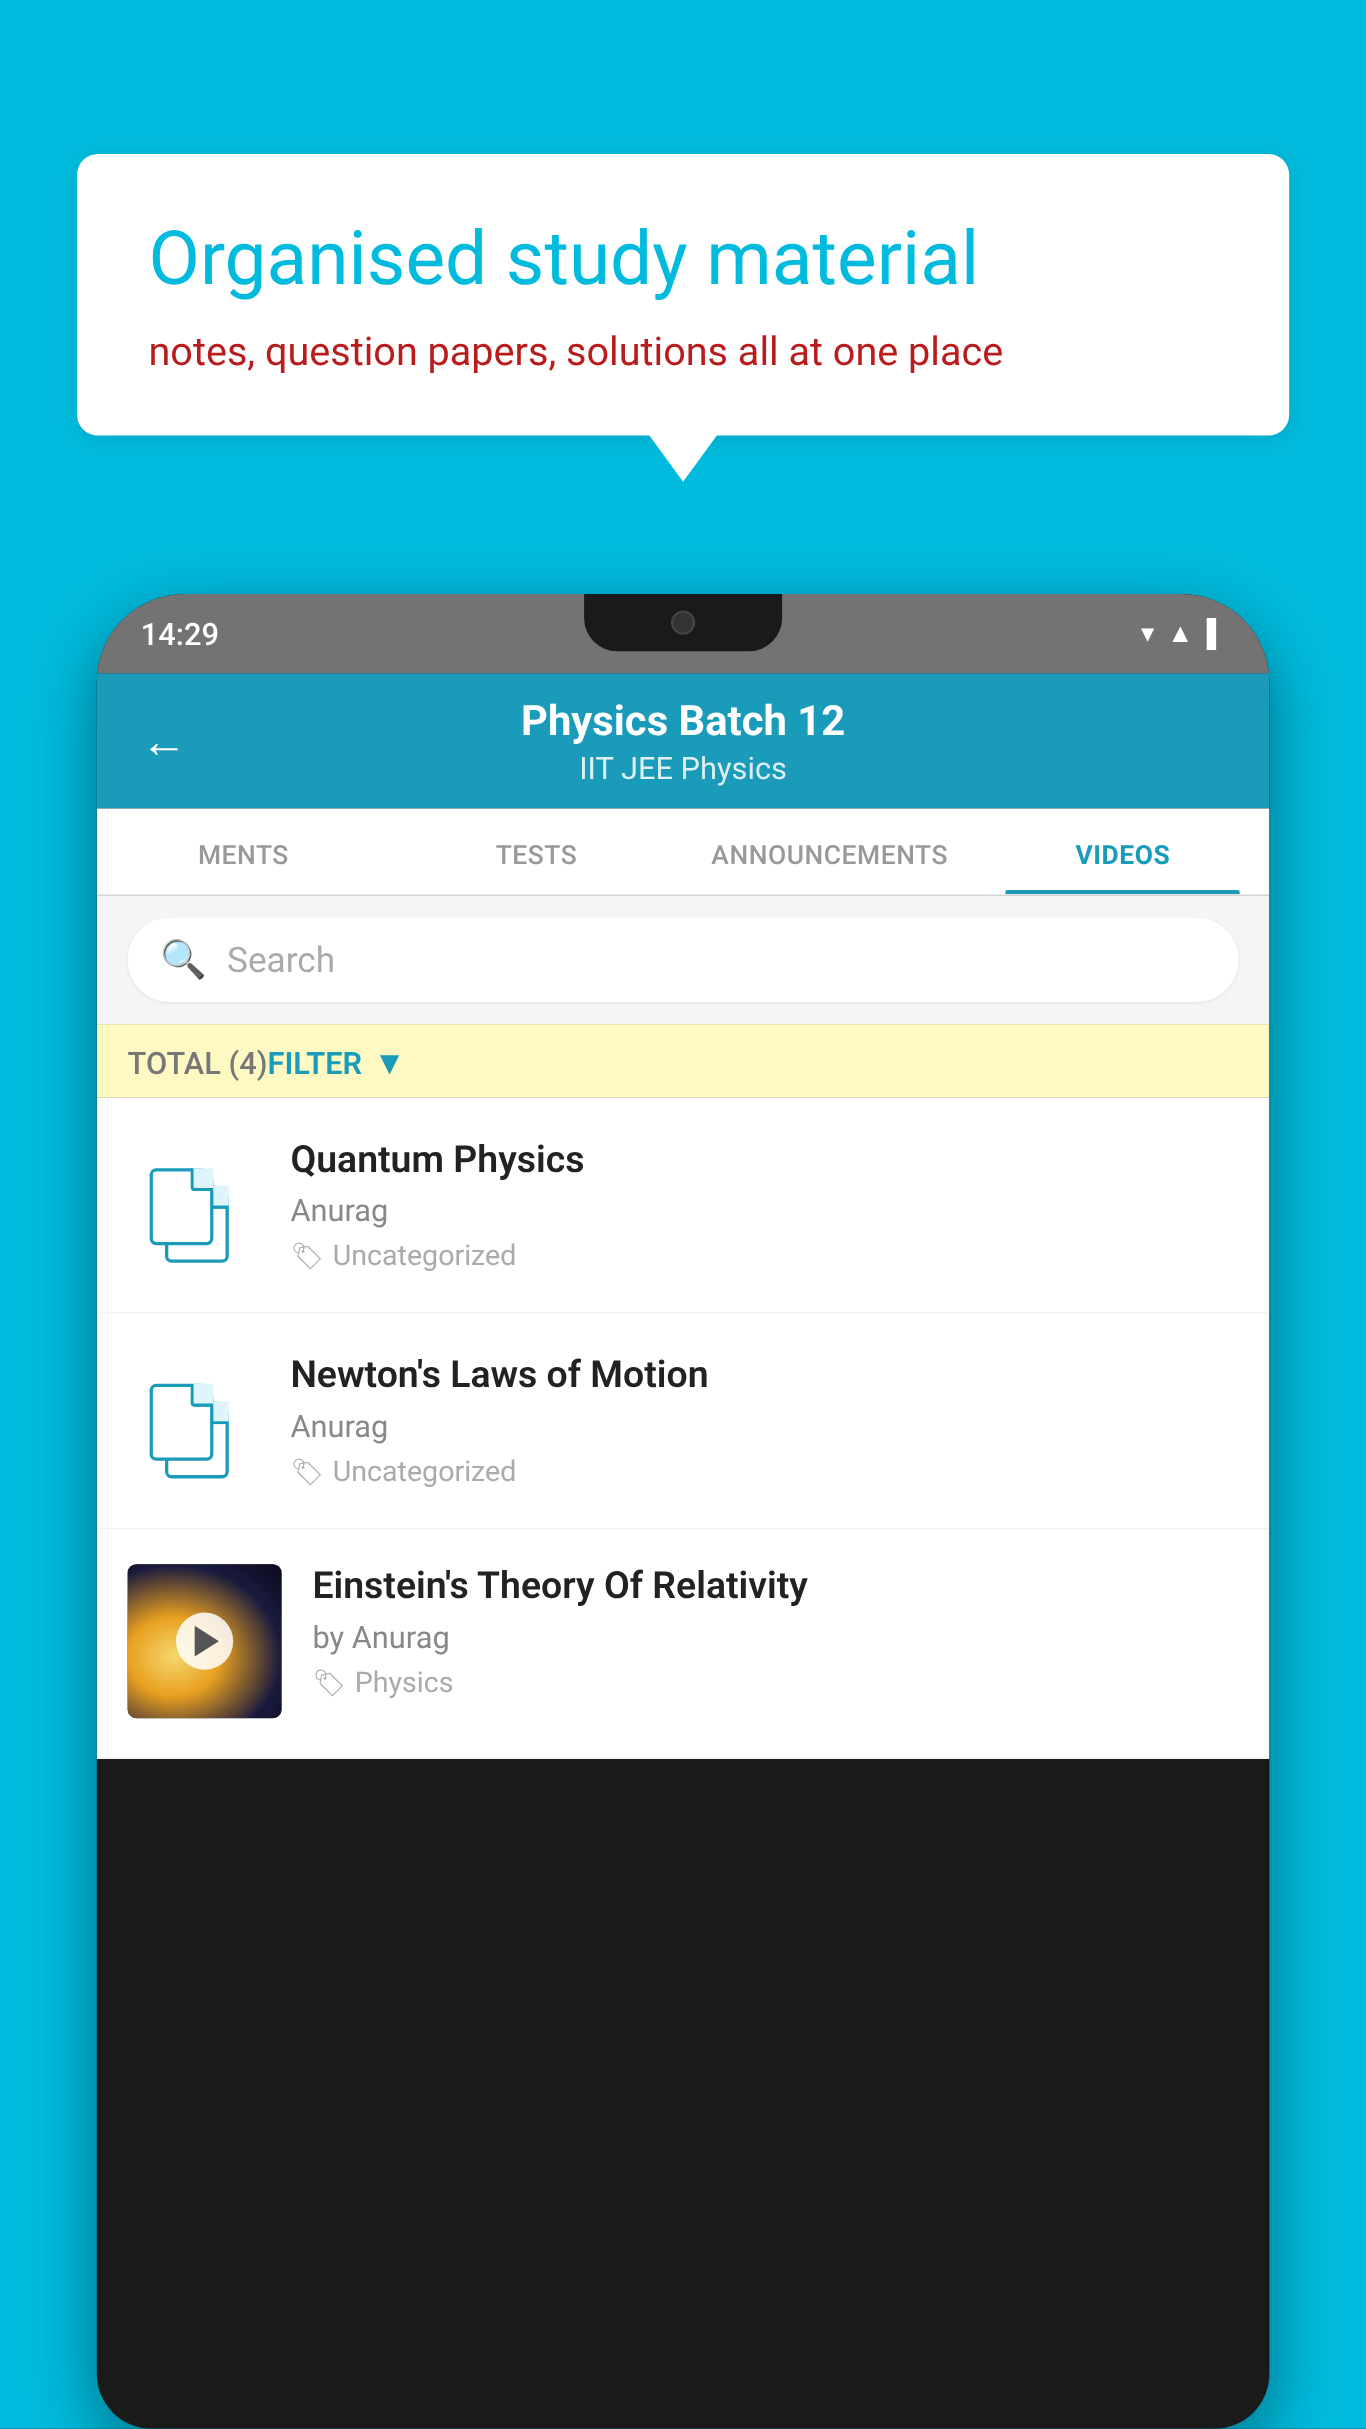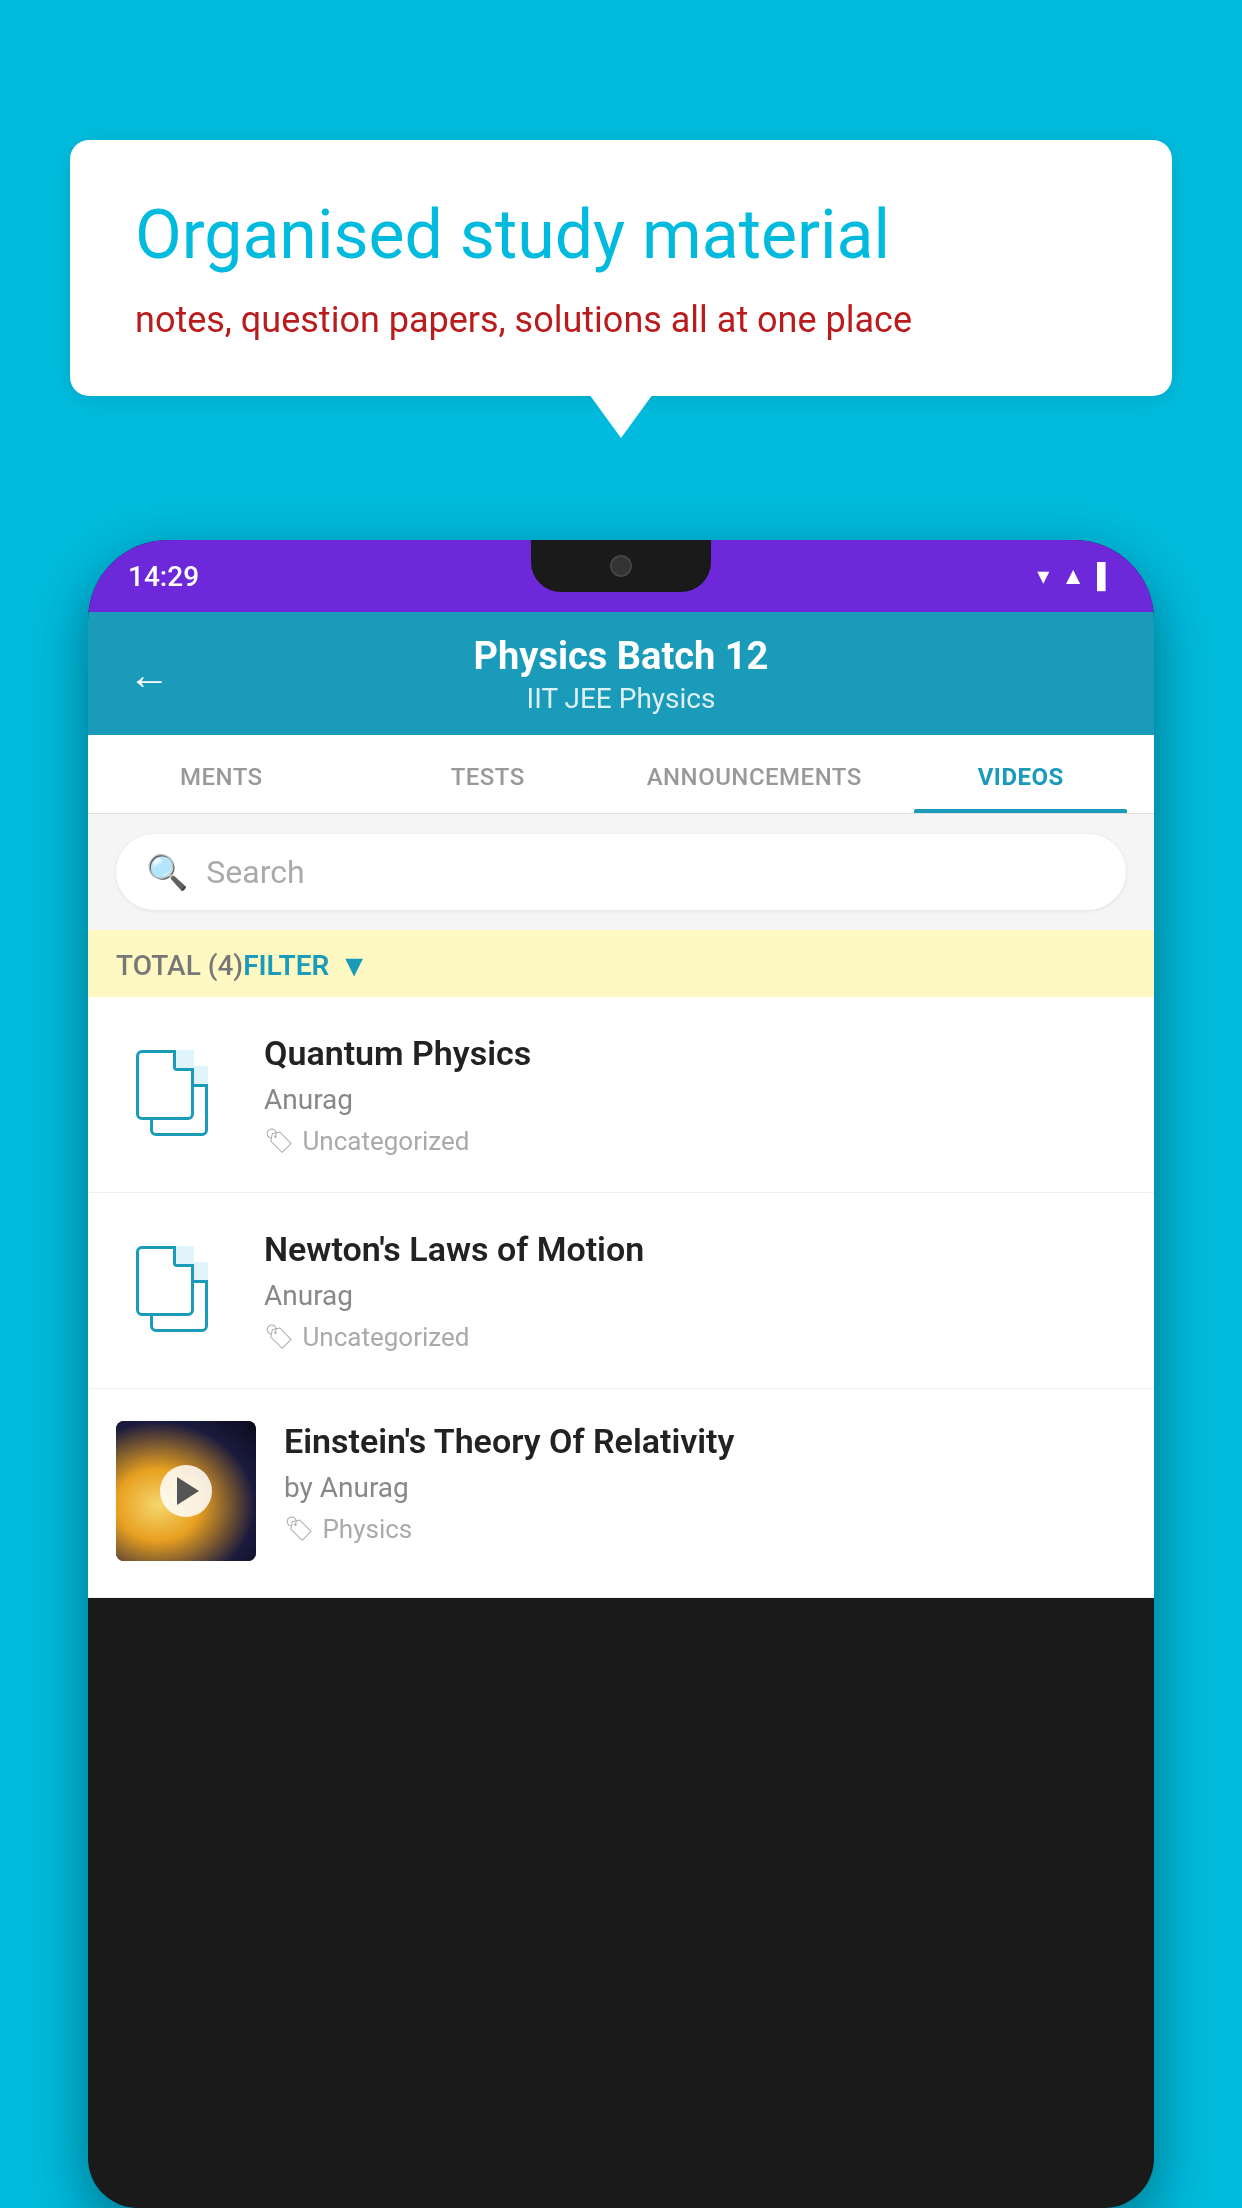--- a/index.html
+++ b/index.html
@@ -65,21 +65,21 @@
       bottom: 0;
       background: #1a1a1a;
       border-radius: 80px 80px 50px 50px;
       padding: 0;
       box-shadow: 0 20px 60px rgba(0,0,0,0.4);
       overflow: hidden;
     }
 
     
     .phone-status-bar {
-      background: #6d28d9;
+      background: #737373;
       height: 72px;
       display: flex;
       align-items: center;
       justify-content: space-between;
       padding: 0 40px;
       position: relative;
       border-radius: 68px 68px 0 0;
     }
 
     .status-time {
@@ -246,21 +246,21 @@
     }
 
     
     .videos-list {
       background: white;
       overflow-y: auto;
     }
 
     .video-item {
       display: flex;
-      align-items: center;
+      align-items: flex-end;
       padding: 36px 28px;
       border-bottom: 1px solid #efefef;
       gap: 28px;
       cursor: pointer;
     }
 
     .video-item-thumb {
       width: 140px;
       min-width: 140px;
       height: 140px;

